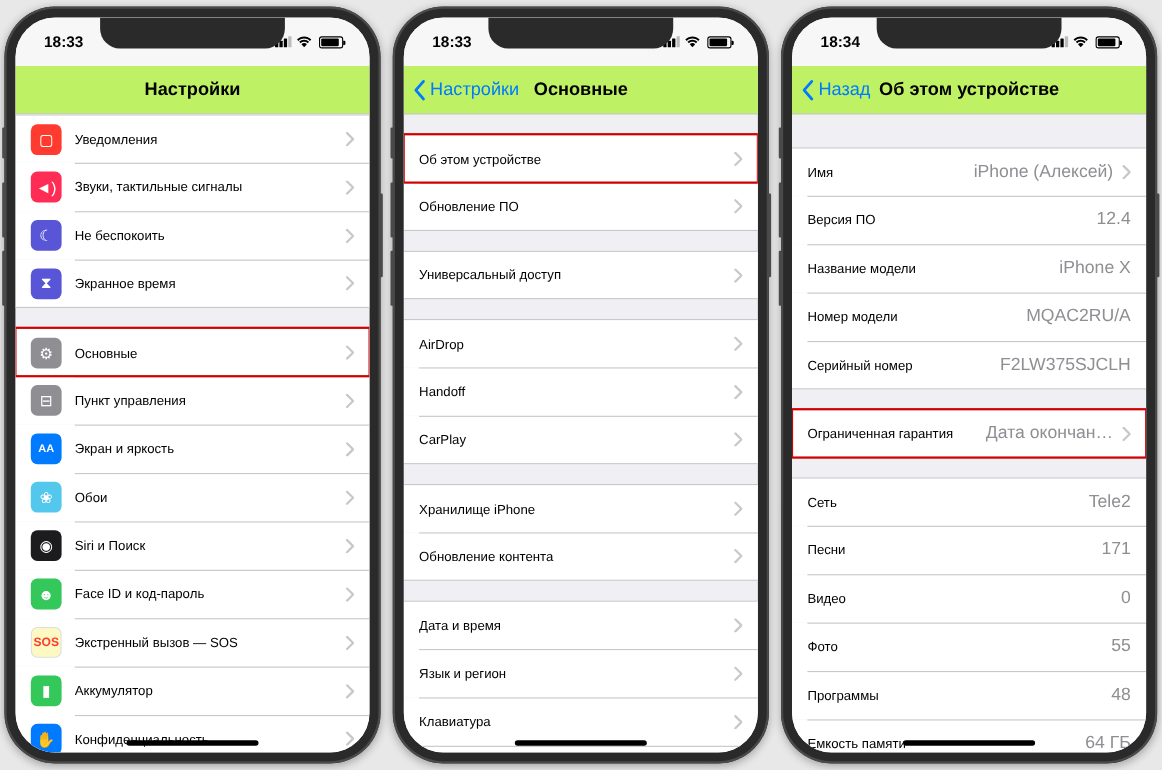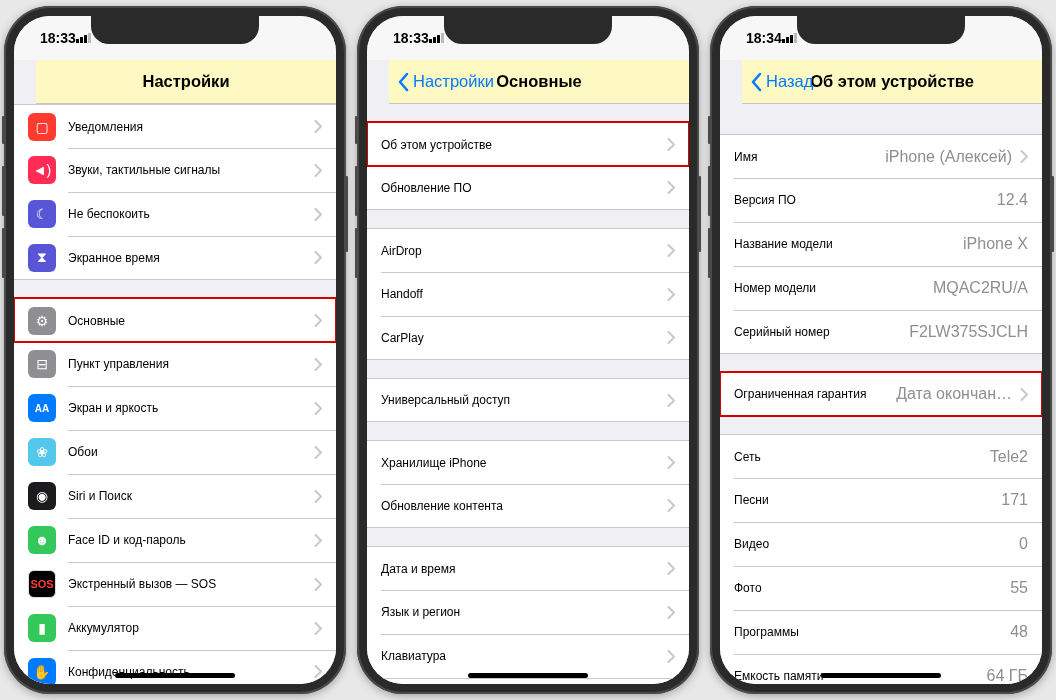--- a/index.html
+++ b/index.html
@@ -32,39 +32,39 @@
     border-radius: 36px;
     overflow: hidden;
     position: relative;
   }
   .notch {
     position: absolute; top: 0; left: 50%; transform: translateX(-50%);
     width: 168px; height: 28px; background: #2a2a2a;
     border-radius: 0 0 18px 18px; z-index: 50;
   }
   .status {
-    height: 44px; display: flex; justify-content: flex-start; align-items: center;
+    height: 44px; display: flex; justify-content: space-between; align-items: center;
     padding: 0 24px 0 26px; background: #f7f7f7; font-size: 14px; font-weight: 600;
     position: relative; z-index: 10;
   }
   .status-right { display: flex; align-items: center; gap: 4px; }
   .signal { display: inline-flex; align-items: flex-end; gap: 1px; }
   .signal i { width: 3px; background: #000; display: inline-block; border-radius: 0.5px; }
   .signal i:nth-child(1){height:4px} .signal i:nth-child(2){height:6px}
   .signal i:nth-child(3){height:8px} .signal i:nth-child(4){height:10px; background:#bbb;}
   .battery {
     width: 22px; height: 11px; border: 1px solid #000; border-radius: 2.5px;
     position: relative; margin-left: 2px;
   }
   .battery::after { content:''; position:absolute; right:-3px; top:3px; width:2px; height:4px; background:#000; border-radius:0 1px 1px 0; }
   .battery i { display:block; margin:1px; width:80%; height:7px; background:#000; border-radius:1px; }
 
   .nav {
-    height: 44px; background: #fef9c3; border-bottom: 0.5px solid #c8c7cc;
-    display: flex; align-items: center; justify-content: center; position: relative; margin-left: 22px;
+    height: 44px; background: #bef264; border-bottom: 0.5px solid #c8c7cc;
+    display: flex; align-items: center; justify-content: center; position: relative;
   }
   .nav-title { font-size: 16.5px; font-weight: 600; }
   .nav-back {
     position: absolute; left: 8px; display: flex; align-items: center;
     color: #007aff; font-size: 16.5px; cursor: pointer;
   }
   .nav-back svg { width: 12px; height: 20px; margin-right: 4px; }
 
   .content { height: calc(100% - 88px); overflow: hidden; }
   .group { margin-top: 18px; }
@@ -92,21 +92,21 @@
   .ic-notif   { background: #ff3b30; }
   .ic-sounds  { background: #ff2d55; }
   .ic-dnd     { background: #5856d6; }
   .ic-screen  { background: #5856d6; }
   .ic-general { background: #8e8e93; }
   .ic-control { background: #8e8e93; }
   .ic-display { background: #007aff; font-size:10px; font-weight:700; }
   .ic-wall    { background: #54c7ec; }
   .ic-siri    { background: #1c1c1e; }
   .ic-faceid  { background: #34c759; }
-  .ic-sos     { background: #000000; color:#ff3b30; font-weight:700; font-size:11px; border:0.5px solid #ddd; }
+  .ic-sos     { background: #fef9c3; color:#ff3b30; font-weight:700; font-size:11px; border:0.5px solid #ddd; }
   .ic-batt    { background: #34c759; }
   .ic-priv    { background: #007aff; }
 
   .highlight { outline: 2px solid #d40000; outline-offset: -1px; z-index:5; }
   .home-ind { position:absolute; bottom:6px; left:50%; transform:translateX(-50%); width:120px; height:5px; background:#000; border-radius:3px; z-index:30;}
 </style>
 </head>
 <body>
 
 <div class="phone">
@@ -311,47 +311,47 @@
             <span class="row-label">Обновление ПО</span>
             <span class="chev">
               <svg viewBox="0 0 8 13">
                 <path d="M1.5 1L7 6.5 1.5 12" stroke="#c7c7cc" stroke-width="2" fill="none" stroke-linecap="round" stroke-linejoin="round"></path>
               </svg>
             </span>
           </div>
         </div>
       <div class="group">
           <div class="row">
+            <span class="row-label">Универсальный доступ</span>
+            <span class="chev">
+              <svg viewBox="0 0 8 13">
+                <path d="M1.5 1L7 6.5 1.5 12" stroke="#c7c7cc" stroke-width="2" fill="none" stroke-linecap="round" stroke-linejoin="round"></path>
+              </svg>
+            </span>
+          </div>
+        </div>
+      <div class="group">
+          <div class="row">
             <span class="row-label">AirDrop</span>
             <span class="chev">
               <svg viewBox="0 0 8 13">
                 <path d="M1.5 1L7 6.5 1.5 12" stroke="#c7c7cc" stroke-width="2" fill="none" stroke-linecap="round" stroke-linejoin="round"></path>
               </svg>
             </span>
           </div>
           <div class="row">
             <span class="row-label">Handoff</span>
             <span class="chev">
               <svg viewBox="0 0 8 13">
                 <path d="M1.5 1L7 6.5 1.5 12" stroke="#c7c7cc" stroke-width="2" fill="none" stroke-linecap="round" stroke-linejoin="round"></path>
               </svg>
             </span>
           </div>
           <div class="row">
             <span class="row-label">CarPlay</span>
-            <span class="chev">
-              <svg viewBox="0 0 8 13">
-                <path d="M1.5 1L7 6.5 1.5 12" stroke="#c7c7cc" stroke-width="2" fill="none" stroke-linecap="round" stroke-linejoin="round"></path>
-              </svg>
-            </span>
-          </div>
-        </div>
-      <div class="group">
-          <div class="row">
-            <span class="row-label">Универсальный доступ</span>
             <span class="chev">
               <svg viewBox="0 0 8 13">
                 <path d="M1.5 1L7 6.5 1.5 12" stroke="#c7c7cc" stroke-width="2" fill="none" stroke-linecap="round" stroke-linejoin="round"></path>
               </svg>
             </span>
           </div>
         </div>
       <div class="group">
           <div class="row">
             <span class="row-label">Хранилище iPhone</span>

